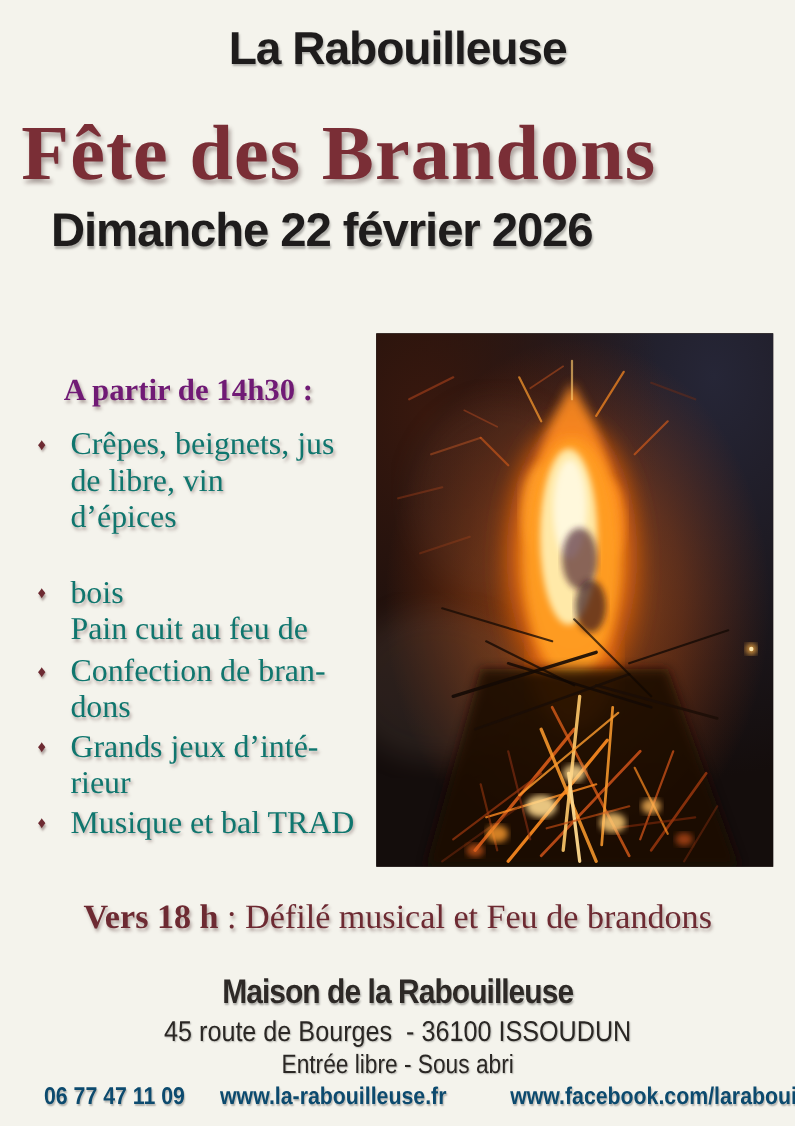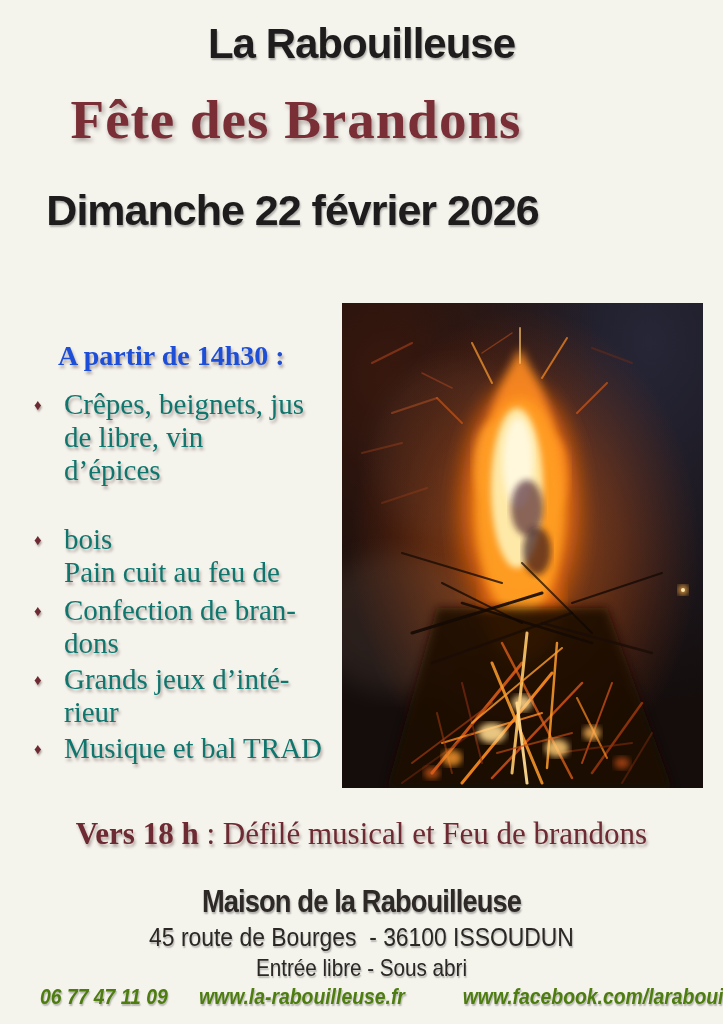--- a/index.html
+++ b/index.html
@@ -11,38 +11,38 @@
   }
   .page{position:absolute;inset:0;}
 
   
   .org{
     position:absolute;top:20px;left:0;width:723px;
     text-align:center;font-weight:700;font-size:42px;letter-spacing:-1px;
     color:#1e1c1c;text-shadow:1px 2px 2px rgba(0,0,0,.28);
   }
   .title{
-    position:absolute;top:84px;left:0;width:584px;margin:4px;
+    position:absolute;top:84px;left:0;width:584px;margin:16px;
     text-align:center;font-family:"Liberation Serif","DejaVu Serif",serif;
-    font-weight:700;font-size:55px;letter-spacing:1px;
+    font-weight:700;font-size:71px;letter-spacing:1px;
     color:#7a2e36;text-shadow:2px 3px 4px rgba(70,45,45,.42);
     white-space:nowrap;
   }
   .date{
     position:absolute;top:186px;left:0;width:585px;
     text-align:center;font-weight:700;font-size:43px;letter-spacing:-1px;
     color:#1e1c1c;text-shadow:1px 2px 2px rgba(0,0,0,.28);
   }
 
   
   .program{position:absolute;left:32px;top:340px;width:300px;}
   .prog-head{
     margin:0 0 16px 26px;
     font-family:"Liberation Serif","DejaVu Serif",serif;
-    font-weight:700;font-size:28px;color:#1d4ed8;
+    font-weight:700;font-size:28px;color:#701a75;
     text-shadow:1.5px 2.5px 3px rgba(75,45,45,.4);
   }
   .items{list-style:none;margin:0;padding:0;}
   .item{display:flex;align-items:flex-start;}
   .item:nth-child(1){margin-bottom:36px;}
   .item:nth-child(2){margin-bottom:5px;}
   .item:nth-child(3){margin-bottom:3px;}
   .item:nth-child(4){margin-bottom:3px;}
   .bullet{
     width:30px;flex:0 0 30px;font-size:15px;line-height:34px;
@@ -88,23 +88,22 @@
   .entry{
     position:absolute;top:954px;left:0;width:723px;text-align:center;
     font-size:24px;color:#2a2724;
     transform:scaleX(.86);transform-origin:center;
     text-shadow:1px 1.5px 1.5px rgba(0,0,0,.25);
   }
   .contact{
     position:absolute;top:984px;left:0;width:723px;
     display:flex;justify-content:space-between;
     padding:0 38px 0 40px;box-sizing:border-box;
-    font-weight:700;font-size:22px;color:#4d7c0f;white-space:nowrap;
+    font-weight:700;font-size:22px;color:#0c4a6e;white-space:nowrap;
     text-shadow:1px 1.5px 1.5px rgba(0,0,0,.25);
-    font-style:italic;
   }
   .phone{transform:scaleX(.88);transform-origin:left center;}
   .site{transform:scaleX(.88);transform-origin:center;}
   .fb{transform:scaleX(.88);transform-origin:right center;}
 </style>
 </head>
 <body>
 
 <div class="page">
 

